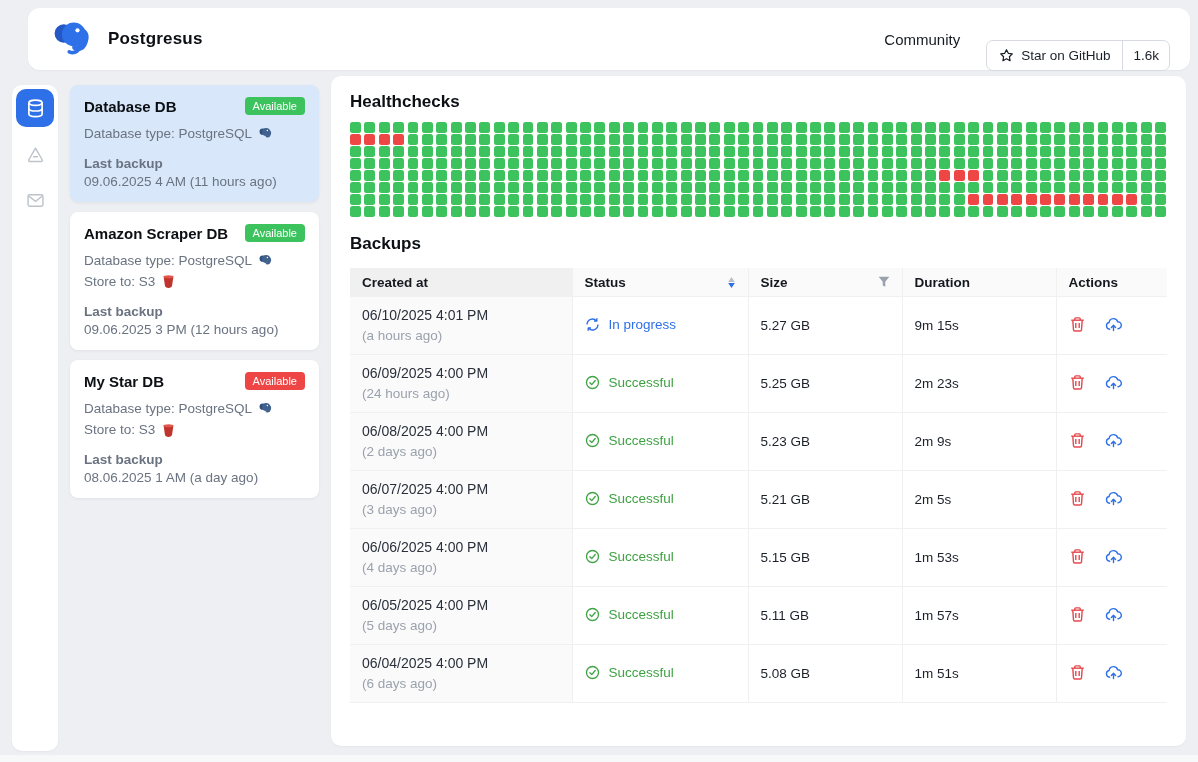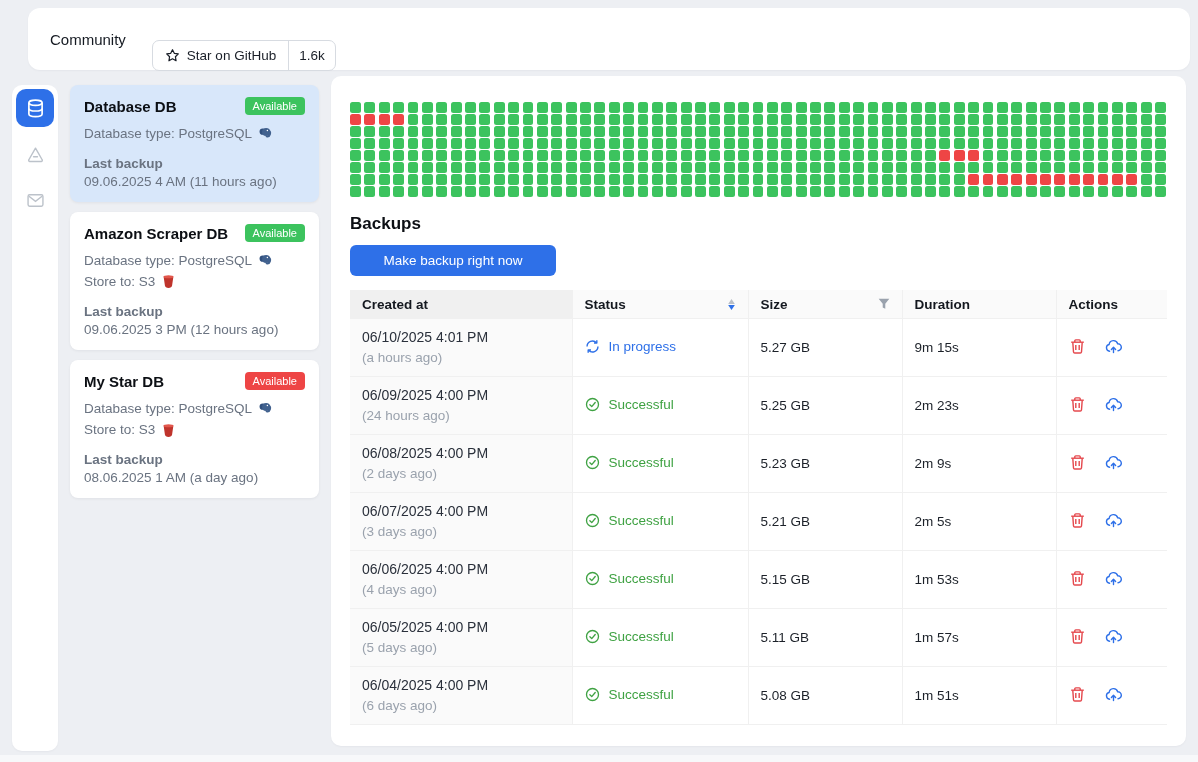--- a/index.html
+++ b/index.html
@@ -83,20 +83,30 @@
   .status-icon svg{width:15px;height:15px;}
   .action-btn{background:none;border:none;padding:0;cursor:pointer;margin-right:16px;}
   .action-btn svg{width:17px;height:17px;display:block;}
 
   .bottom-strip{position:fixed;left:0;bottom:0;width:100%;height:7px;background:#f7f8fa;}
 </style>
 </head>
 <body>
 
 <header class="topbar">
+  <div class="brand">
+    <svg viewBox="0 0 48 48">
+      <circle cx="15" cy="18" r="10" fill="#2558c4"></circle>
+      <circle cx="26" cy="19" r="13" fill="#2e70e8"></circle>
+      <path d="M35 12 Q45 16 41 28 Q38 38 29 37 Q23 36 24.5 31 Q29 33 32 29 Q36 23 31 19 Z" fill="#2e70e8"></path>
+      <path d="M33 33 Q28 41 21 38" stroke="#2e70e8" stroke-width="4" fill="none" stroke-linecap="round"></path>
+      <circle cx="30" cy="14.5" r="2.3" fill="#fff"></circle>
+    </svg>
+    <span class="app-title">Postgresus</span>
+  </div>
   <div class="top-right">
     <span class="community">Community</span>
     <div class="gh-btn">
       <span class="gh-main">
         <svg viewBox="0 0 16 16" fill="none" stroke="#1a1f28" stroke-width="1.3">
           <path d="M8 1.8l1.9 3.9 4.3.6-3.1 3 .7 4.3L8 11.5l-3.8 2.1.7-4.3-3.1-3 4.3-.6Z" stroke-linejoin="round"></path>
         </svg>
         <span>Star on GitHub</span>
       </span>
       <span class="gh-count">1.6k</span>
@@ -212,20 +222,21 @@
         </span>
       </div>
     </div>
     <div class="lb-title">Last backup</div>
     <div class="lb-value">08.06.2025 1 AM (a day ago)</div>
   </div>
 </div>
   </aside>
 
   <main class="panel">
+    <h2 class="section-title">Healthchecks</h2>
     <div class="hc-grid" id="hc-grid">
         <div class="hc-cell" style="background: rgb(60, 195, 94);"></div>
         <div class="hc-cell" style="background: rgb(60, 195, 94);"></div>
         <div class="hc-cell" style="background: rgb(60, 195, 94);"></div>
         <div class="hc-cell" style="background: rgb(60, 195, 94);"></div>
         <div class="hc-cell" style="background: rgb(60, 195, 94);"></div>
         <div class="hc-cell" style="background: rgb(60, 195, 94);"></div>
         <div class="hc-cell" style="background: rgb(60, 195, 94);"></div>
         <div class="hc-cell" style="background: rgb(60, 195, 94);"></div>
         <div class="hc-cell" style="background: rgb(60, 195, 94);"></div>
@@ -672,21 +683,20 @@
         <div class="hc-cell" style="background: rgb(60, 195, 94);"></div>
         <div class="hc-cell" style="background: rgb(60, 195, 94);"></div>
         <div class="hc-cell" style="background: rgb(60, 195, 94);"></div>
         <div class="hc-cell" style="background: rgb(60, 195, 94);"></div>
         <div class="hc-cell" style="background: rgb(60, 195, 94);"></div>
         <div class="hc-cell" style="background: rgb(60, 195, 94);"></div>
         <div class="hc-cell" style="background: rgb(60, 195, 94);"></div>
       </div>
 
     <h2 class="section-title backups-title">Backups</h2>
-    <button class="make-backup">Make backup right now</button>
 
     <table class="backup-table">
       <colgroup>
           <col style="width:222px">
           <col style="width:176px">
           <col style="width:154px">
           <col style="width:154px">
           <col>
         </colgroup>
       <thead>

